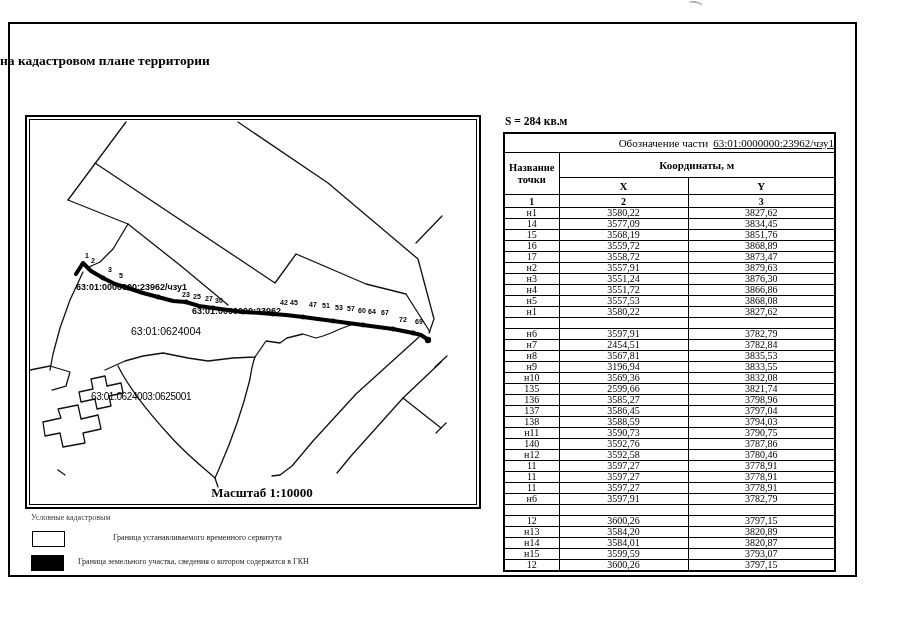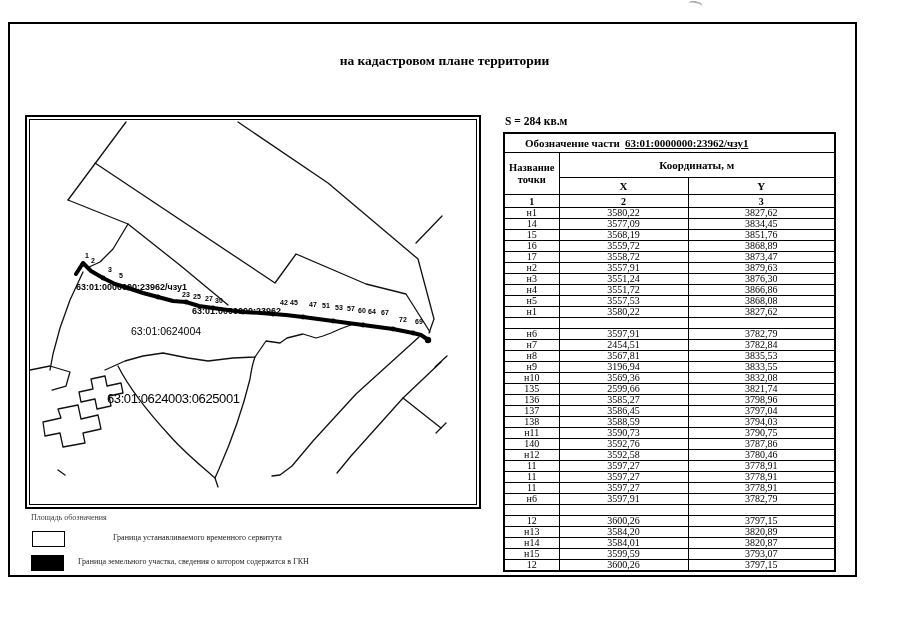--- a/index.html
+++ b/index.html
@@ -1,48 +1,48 @@
 <!DOCTYPE html>
 <html><head>
 <meta charset="utf-8">
 <style>
   html,body{margin:0;padding:0;background:#e8e8e8;}
   .page{position:relative;width:905px;height:640px;background:#ffffff;overflow:hidden;
         font-family:"Liberation Serif", serif;color:#000;}
   .outer-border{position:absolute;left:8px;top:22px;width:845px;height:551px;border:2px solid #000;}
   .doc-title{position:absolute;left:8px;top:28px;width:849px;text-align:center;
              font-size:22px;font-weight:bold;letter-spacing:0.5px;}
-  .doc-subtitle{position:absolute;left:20px;top:53px;width:849px;text-align:center;
+  .doc-subtitle{position:absolute;left:0;top:53px;width:849px;
                 font-size:13.5px;font-weight:bold;}
   .area-line{position:absolute;left:8px;top:90px;width:849px;text-align:center;font-size:14px;}
   .scan-artifact{position:absolute;left:688px;top:1px;width:14px;height:8px;
                  border-top:2px solid #aaa;transform:rotate(12deg);border-radius:40%;}
 
   
   .map-frame{position:absolute;left:25px;top:115px;width:452px;height:390px;border:2px solid #000;}
   .map-inner{position:absolute;inset:2px;border:1px solid #000;}
   .map-svg{position:absolute;left:3px;top:3px;z-index:2;}
   .map-label{position:absolute;z-index:3;font-family:"Liberation Sans", sans-serif;white-space:nowrap;}
   .map-label.under{z-index:1;}
   .lbl-servitude{left:49px;top:165px;font-size:9px;font-weight:bold;}
   .lbl-parcel{left:165px;top:189px;font-size:9px;font-weight:bold;}
   .lbl-q1{left:104px;top:208px;font-size:10.5px;}
-  .lbl-q2{left:52px;top:274px;font-size:13px;letter-spacing:-0.4px;padding-left:28px;}
+  .lbl-q2{left:36px;top:274px;font-size:10px;letter-spacing:-0.4px;padding-left:28px;}
   .scale-label{position:absolute;left:9px;right:-9px;top:368px;text-align:center;z-index:3;
                font-family:"Liberation Serif", serif;font-size:13px;font-weight:bold;}
   .pt{position:absolute;z-index:3;transform:translate(-50%,-50%);
       font-family:"Liberation Sans", sans-serif;font-size:7px;font-weight:600;white-space:nowrap;}
 
   
   .s-label{position:absolute;left:505px;top:115px;font-size:11.5px;font-weight:bold;}
   .coords-table{position:absolute;left:503px;top:132px;width:331px;border-collapse:collapse;
                 border:2px solid #000;table-layout:fixed;}
   .coords-table td,.coords-table th{border:1px solid #000;padding:0;text-align:center;
                 vertical-align:middle;font-family:"Liberation Serif", serif;overflow:hidden;}
-  .row-part td{height:18px;text-align:left;font-size:11px;font-weight:bold;padding-left:20px;}
+  .row-part td{height:18px;text-align:right;font-size:11px;font-weight:normal;padding-left:20px;}
   .part-value{text-decoration:underline;margin-left:5px;}
   .cell-pointname{font-size:10.5px;font-weight:bold;line-height:1.1;}
   .cell-coords{font-size:11px;font-weight:bold;height:24px;border-radius:8px;}
   .row-xy td{height:16px;font-size:11px;font-weight:bold;}
   .row-nums td{height:12px;font-size:10px;font-weight:bold;}
   .coords-table tbody td{height:10px;font-size:10px;line-height:10px;}
 
   
   .legend-title{position:absolute;left:31px;top:513px;font-size:8px;color:#3c3c3c;}
   .legend-swatch{position:absolute;width:31px;height:14px;border:1.5px solid #000;}
@@ -128,20 +128,21 @@
         <div class="pt" style="left: 299px; top: 188px;">51</div>
         <div class="pt" style="left: 312px; top: 190px;">53</div>
         <div class="pt" style="left: 324px; top: 191px;">57</div>
         <div class="pt" style="left: 335px; top: 193px;">60</div>
         <div class="pt" style="left: 345px; top: 194px;">64</div>
         <div class="pt" style="left: 358px; top: 195px;">67</div>
         <div class="pt" style="left: 376px; top: 202px;">72</div>
         <div class="pt" style="left: 392px; top: 204px;">69</div>
       </div>
 
+    <div class="scale-label">Масштаб 1:10000</div>
   </div>
 
   <div class="s-label">S = 284 кв.м</div>
 
   <table class="coords-table">
     <colgroup>
         <col style="width:55px">
         <col style="width:129px">
         <col style="width:147px">
       </colgroup>
@@ -327,18 +328,18 @@
           <td>3793,07</td>
         </tr>
         <tr>
           <td>12</td>
           <td>3600,26</td>
           <td>3797,15</td>
         </tr>
       </tbody>
   </table>
 
-  <div class="legend-title">Площадь обозначения</div>
+  <div class="legend-title">Условные кадастровым</div>
   <div class="legend-swatch sw1"></div>
   <div class="legend-label ll1">Граница устанавливаемого временного сервитута</div>
   <div class="legend-swatch sw2"></div>
   <div class="legend-label ll2">Граница земельного участка, сведения о котором содержатся в ГКН</div>
 </div>
 
 </body></html>

